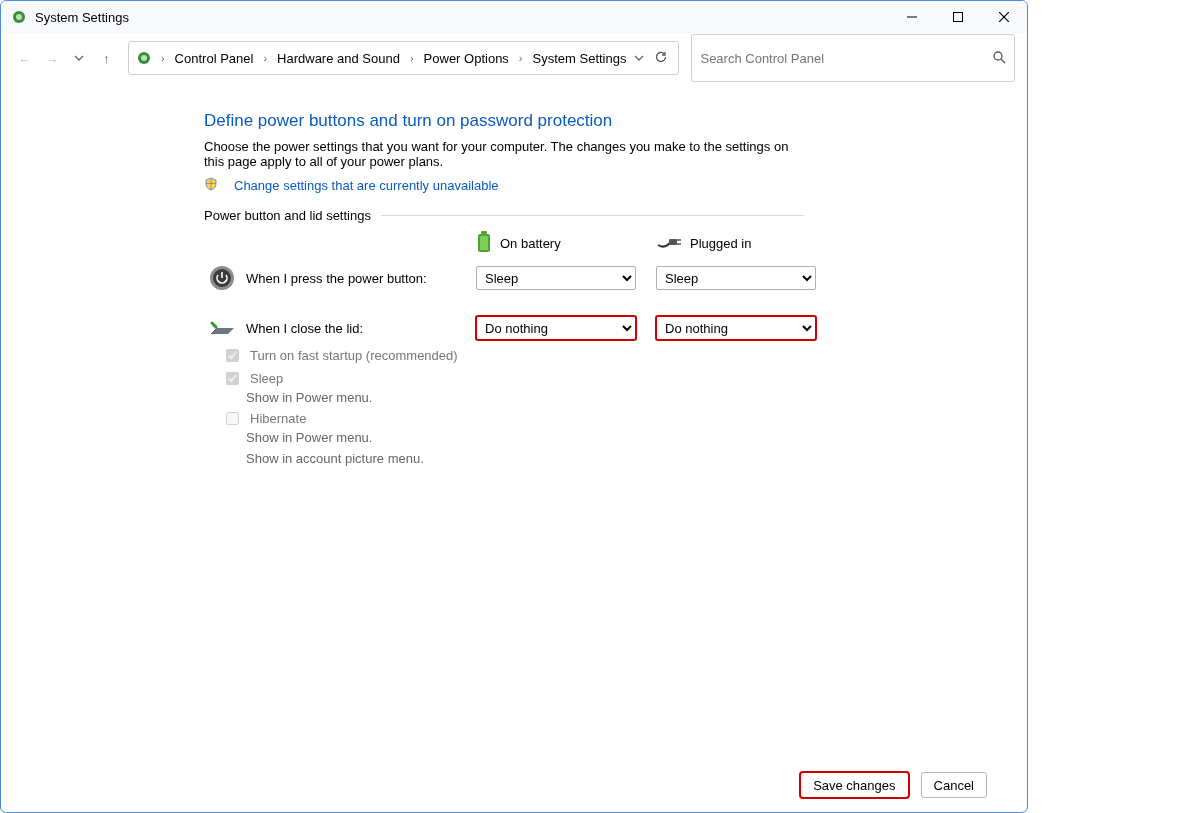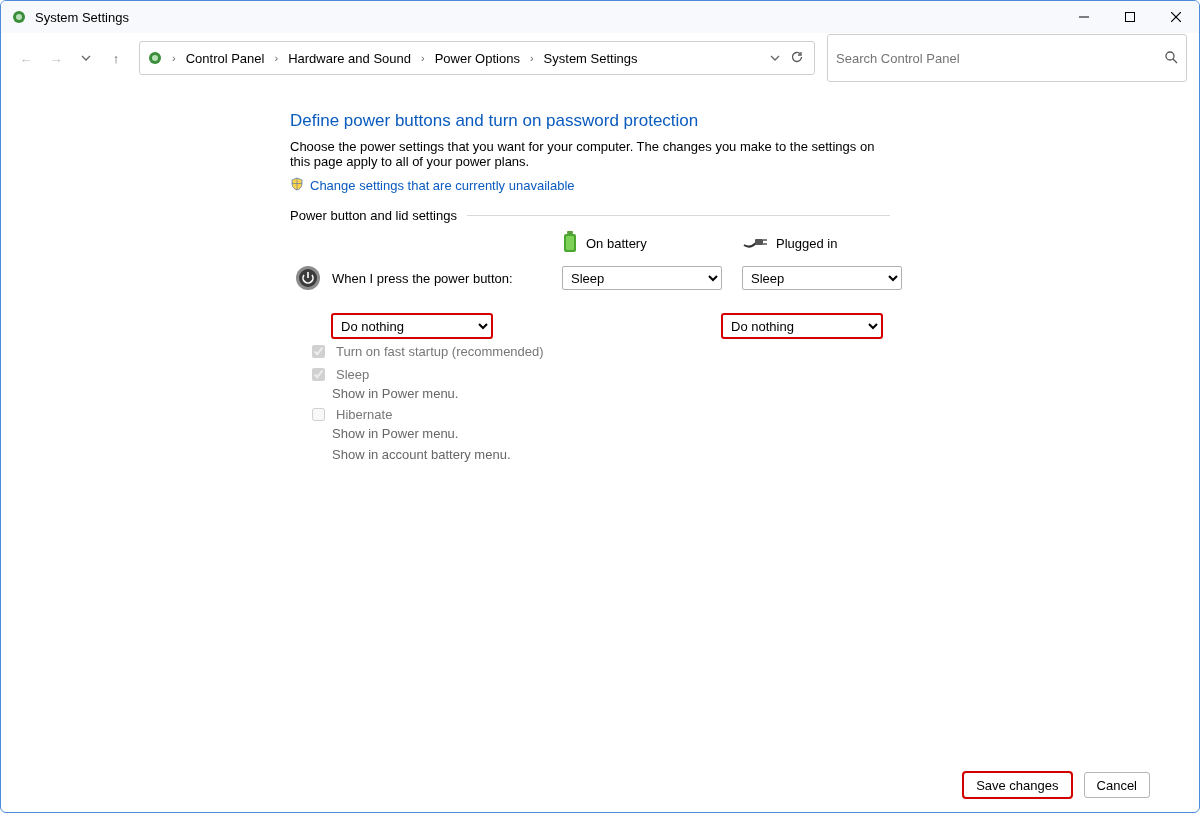--- a/index.html
+++ b/index.html
@@ -1,16 +1,16 @@
 <!DOCTYPE html>
 <html><head>
 <meta charset="utf-8">
 <style>
   html,body{margin:0;padding:0;font-family:"Segoe UI",Arial,sans-serif;font-size:13px;color:#000;background:#fff}
-  .window{width:1200px;height:813px;box-sizing:border-box;border:1px solid #4c8bd9;border-radius:6px;display:flex;flex-direction:column;overflow:hidden}
+  .window{width:1028px;height:813px;box-sizing:border-box;border:1px solid #4c8bd9;border-radius:6px;display:flex;flex-direction:column;overflow:hidden}
   .titlebar{height:32px;display:flex;align-items:center;background:#f7f9fc}
   .titlebar .app-icon{width:16px;height:16px;margin:0 8px 0 10px;display:flex;align-items:center;justify-content:center}
   .titlebar .title{flex:0 0 auto}
   .titlebar .spacer{flex:1}
   .win-btn{width:46px;height:32px;display:flex;align-items:center;justify-content:center;font-size:14px;cursor:default}
   .win-btn.close{width:46px}
   .toolbar{height:42px;display:flex;align-items:center;padding:4px 12px;gap:4px;background:#fff}
   .nav-btn{width:26px;height:26px;display:flex;align-items:center;justify-content:center;color:#555;border-radius:3px}
   .nav-btn.disabled{color:#bbb}
   .addressbar{flex:1;height:32px;border:1px solid #cfcfcf;border-radius:3px;display:flex;align-items:center;padding:0 6px;gap:4px;margin-left:6px}
@@ -18,38 +18,38 @@
   .addressbar .chev{padding:0 2px;color:#666;font-size:11px}
   .addressbar .addr-icon{width:18px;height:18px;display:flex;align-items:center;justify-content:center;margin-right:2px}
   .addressbar .tail{margin-left:auto;display:flex;align-items:center;gap:10px;color:#555;padding-right:4px}
   .searchbar{width:342px;height:32px;border:1px solid #cfcfcf;border-radius:3px;display:flex;align-items:center;padding:7px 8px;margin-left:8px}
   .searchbar input{flex:1;border:none;outline:none;font:inherit;color:#666;padding:0;margin:0;background:transparent}
   .searchbar .mag{color:#555}
   .content{flex:1;overflow:auto;padding:24px 0 0 0}
   .content-inner{margin:0 auto;max-width:600px;padding:0 8px 70px 8px;position:relative;left:-10px}
   .heading{color:#0a5bbf;font-size:17px;font-weight:500;margin:4px 0 8px 0}
   .desc{margin:0 0 8px 0}
-  .shield-link{display:flex;align-items:center;gap:6px;margin-bottom:14px}
+  .shield-link{display:flex;align-items:center;gap:16px;margin-bottom:14px}
   .shield-link a{color:#0a5bbf;text-decoration:none}
   .section-head{display:flex;align-items:center;margin:8px 0;gap:10px}
   .section-head .label{white-space:nowrap}
   .section-head .rule{flex:1;border-top:1px solid #d9d9d9;height:0}
   .cols{display:grid;grid-template-columns:230px 160px 20px 160px;align-items:center;gap:8px 0;margin-left:42px}
   .col-head{display:flex;align-items:center;gap:8px;font-size:13px}
   .row-label{display:flex;align-items:center;gap:10px}
   .row-label .ico{width:28px;height:28px;display:flex;align-items:center;justify-content:center;margin-left:-38px}
   select{width:160px;height:24px;border:1px solid #b0b0b0;border-radius:2px;font:inherit;padding:0 4px;background:#fff}
   select.highlight{outline:2px solid #d30000;outline-offset:-1px}
   .shutdown{margin-top:14px}
   .check-row{display:flex;align-items:flex-start;gap:8px;margin:6px 0 2px 18px;color:#777}
   .check-row input[type=checkbox]{margin-top:1px;accent-color:#999}
   .check-row .lab{font-weight:400;color:#777}
   .check-sub{margin:0 0 6px 42px;color:#666}
   .check-sub a{color:#0a5bbf}
-  .footer{position:absolute;bottom:14px;left:0;right:13px;display:flex;justify-content:flex-end;gap:12px;padding-right:36px}
+  .footer{position:absolute;bottom:14px;left:0;right:4px;display:flex;justify-content:flex-end;gap:12px;padding-right:36px}
   .btn{height:26px;padding:0 12px;border:1px solid #b5b5b5;border-radius:3px;background:#fff;display:flex;align-items:center;font:inherit;cursor:default}
   .btn.primary{outline:2px solid #d30000;outline-offset:-1px}
   .wrap{position:relative;flex:1;display:flex;flex-direction:column}
 </style>
 </head>
 <body>
 
 <div class="window">
   <div class="titlebar">
     <span class="app-icon">
@@ -171,20 +171,31 @@
                   <path d="M13 7 V13" stroke="#fff" stroke-width="1.6"></path>
                   <path d="M9 10 A5 5 0 1 0 17 10" fill="none" stroke="#fff" stroke-width="1.6"></path>
                 </svg>
               </span>
           <span>When I press the power button:</span>
         </div>
         <select><option>Sleep</option></select>
         <div></div>
         <select><option>Sleep</option></select>
 
+        <div class="row-label" style="margin-top:14px">
+          <span class="ico">
+                <svg width="28" height="24" viewBox="0 0 28 24">
+                  <path d="M3 18 L20 18 L26 12 L9 12 Z" fill="#6f7682"></path>
+                  <path d="M9 12 L3 18" stroke="#444" stroke-width="0.8"></path>
+                  <path d="M4 7 L8 11" stroke="#2a9b2a" stroke-width="3" stroke-linecap="round"></path>
+                  <path d="M7.5 10.5 L5 11 L6 8.5 Z" fill="#2a9b2a"></path>
+                </svg>
+              </span>
+          <span>When I close the lid:</span>
+        </div>
         <select class="highlight" style="margin-top:14px"><option>Do nothing</option></select>
         <div></div>
         <select class="highlight" style="margin-top:14px"><option>Do nothing</option></select>
       </div>
 
 
       <div class="check-row">
         <input type="checkbox" checked="" disabled="" style="">
         <span class="lab">Turn on fast startup (recommended)</span>
       </div>
@@ -194,21 +205,21 @@
         <span class="lab">Sleep</span>
       </div>
       <div class="check-sub">Show in Power menu.</div>
 
       <div class="check-row">
         <input type="checkbox" disabled="" style="">
         <span class="lab">Hibernate</span>
       </div>
       <div class="check-sub">Show in Power menu.</div>
 
-      <div class="check-sub">Show in account battery menu.</div>
+      <div class="check-sub">Show in account picture menu.</div>
     </div>
   </div>
 
   <div class="footer">
     <button class="btn primary">Save changes</button>
     <button class="btn">Cancel</button>
   </div>
   </div>
 </div>
 

